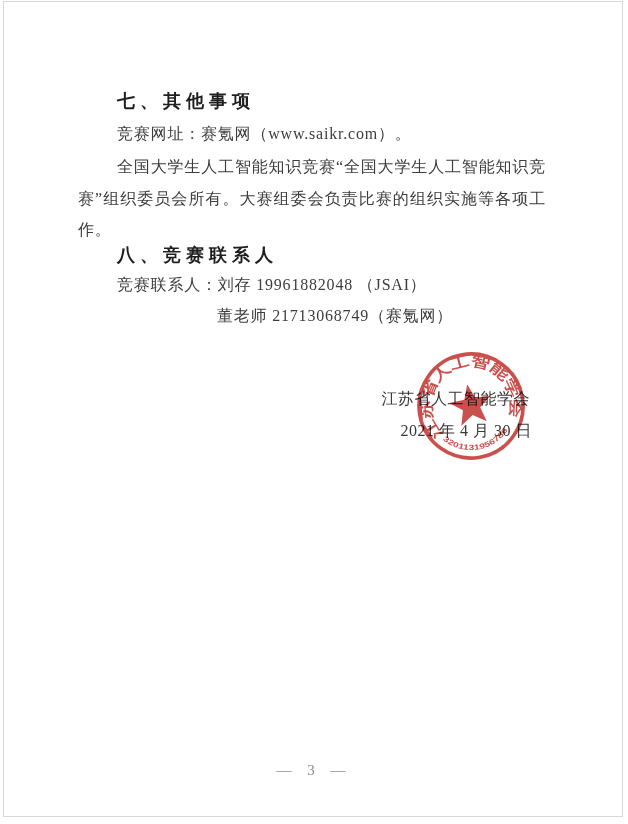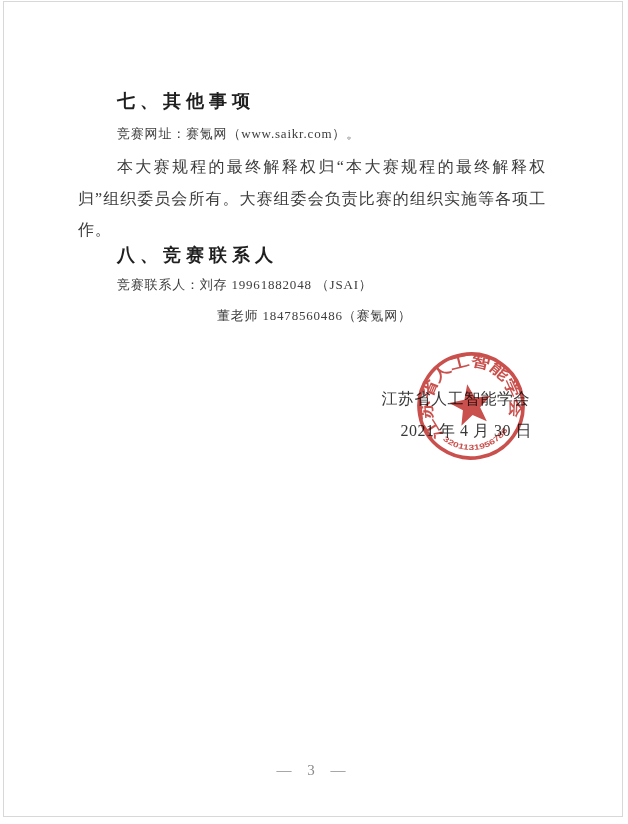--- a/index.html
+++ b/index.html
@@ -23,21 +23,21 @@
     top: 1px;
     width: 618px;
     height: 814px;
     border: 1px solid #d8d8d8;
     background: #ffffff;
   }
   .line {
     position: absolute;
     left: 78px;
     width: 468px;
-    font-size: 13px;
+    font-size: 16px;
     line-height: 30px;
     letter-spacing: 0.8px;
     color: #3d3d3d;
     white-space: nowrap;
   }
   .heading {
     position: absolute;
     left: 78px;
     width: 468px;
     padding-left: 39px;
@@ -109,27 +109,27 @@
 <body>
 
 <div class="canvas">
 
   <div class="page-frame"></div>
 
   <div class="heading" style="top:86px;">七、其他事项</div>
 
   <div class="line indent" style="top:119px;">竞赛网址：赛氪网（www.saikr.com）。</div>
 
-  <div class="para" style="top:151px;">本大赛规程的最终解释权归“本大赛规程的最终解释权归”组织委员会所有。大赛组委会负责比赛的组织实施等各项工作。</div>
+  <div class="para" style="top:151px;">全国大学生人工智能知识竞赛“全国大学生人工智能知识竞赛”组织委员会所有。大赛组委会负责比赛的组织实施等各项工作。</div>
 
   <div class="heading" style="top:240px;">八、竞赛联系人</div>
 
   <div class="line indent" style="top:270px;">竞赛联系人：刘存 19961882048 （JSAI）</div>
 
-  <div class="line" style="top:301px; padding-left:139px; box-sizing:border-box;">董老师 18478560486（赛氪网）</div>
+  <div class="line" style="top:301px; padding-left:139px; box-sizing:border-box;">董老师 21713068749（赛氪网）</div>
 
 
   <div class="sig sig-org">江苏省人工智能学会</div>
 
   <div class="sig sig-date">2021 年 4 月 30 日</div>
 
   <svg class="seal" viewBox="0 0 118 114" xmlns="http://www.w3.org/2000/svg">
     <g transform="rotate(-10 58 56)">
       <circle cx="58" cy="56" r="52" fill="none" stroke="#c5423e" stroke-width="3.6"></circle>
       <polygon points="58,34 63.4,48.6 78.9,49.2 66.8,58.8 70.9,73.8 58,65.2 45.1,73.8 49.3,58.8 37.1,49.2 52.6,48.6" fill="#c5423e"></polygon>

